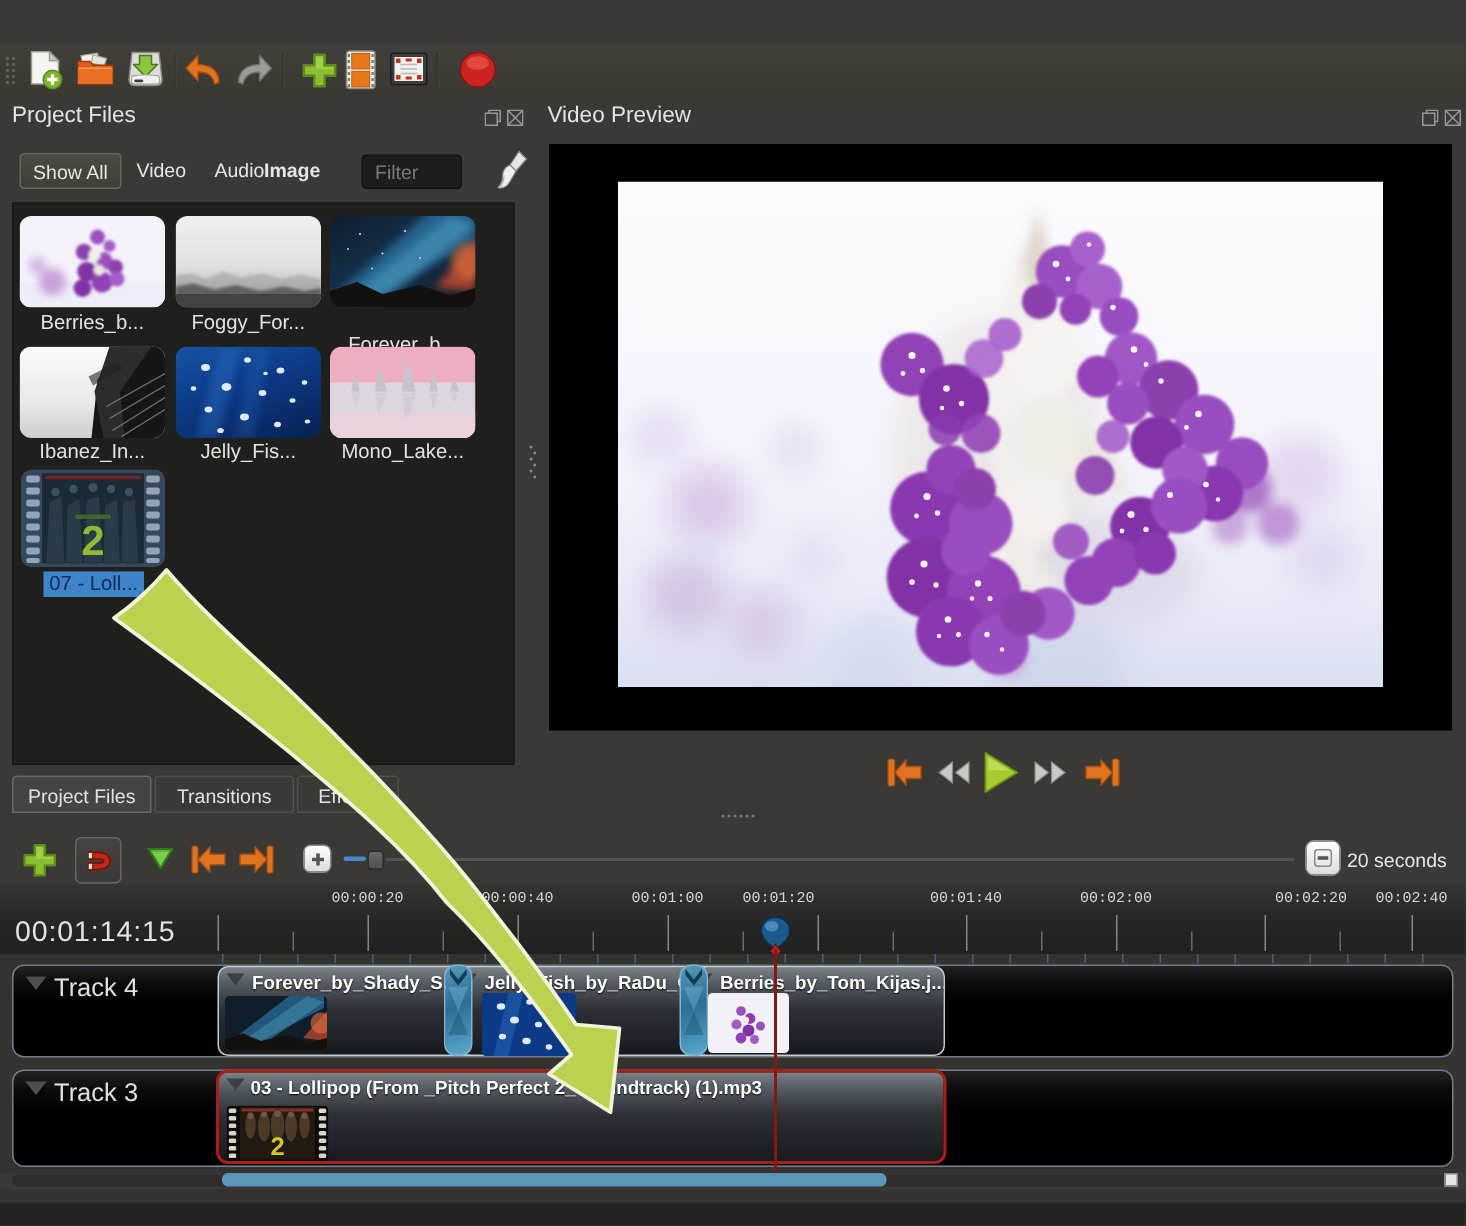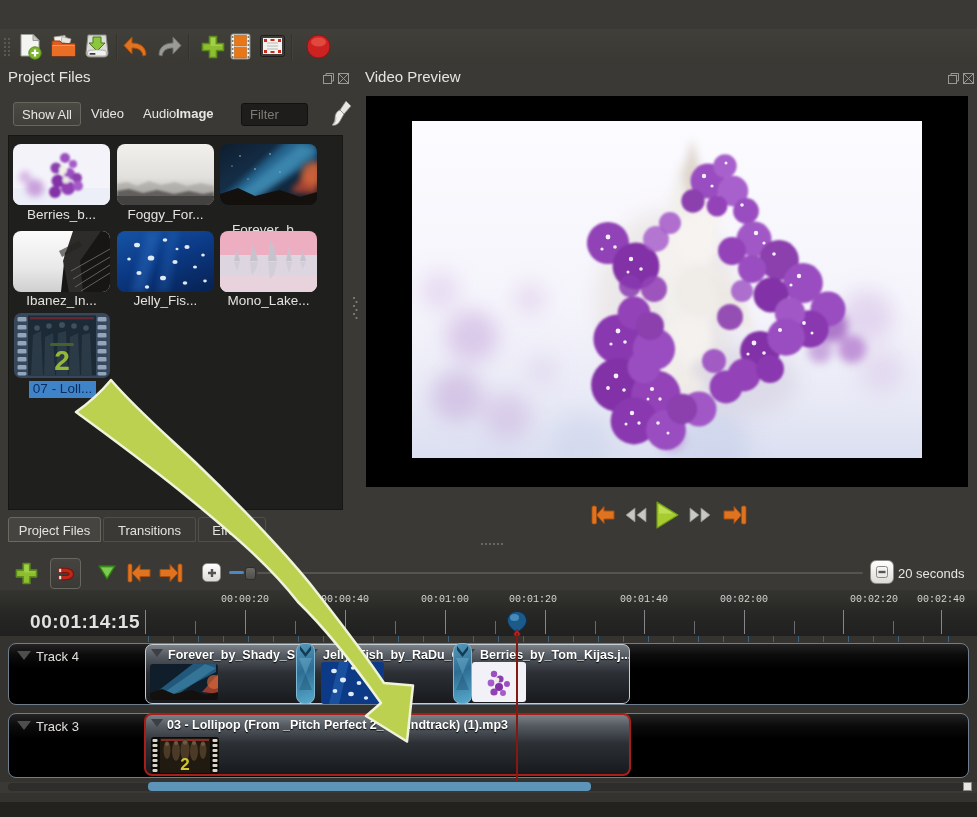--- a/index.html
+++ b/index.html
@@ -61,29 +61,29 @@
 #vgrip { position:absolute; left:352px; top:296px; }
 #hgrip { position:absolute; left:480px; top:541px; }
 
 
 #tl-toolbar { position:absolute; left:0; top:547px; width:977px; height:43px; background:#3a3936; }
 #tl-slider-line { position:absolute; left:257px; top:25px; width:606px; height:2px; background:#55544f; border-radius:1px; }
 #tl-20s { position:absolute; left:898px; top:19px; color:#e8e6e2; font-size:13px; }
 
 #ruler { position:absolute; left:0; top:590px; width:977px; height:46px;
   background:linear-gradient(#343431, #262624 55%, #202020); }
-#timecode { position:absolute; left:30px; top:21px; color:#e2e2e2; font-size:19px; letter-spacing:0.6px;font-weight:bold; }
+#timecode { position:absolute; left:10px; top:21px; color:#e2e2e2; font-size:19px; letter-spacing:0.6px; }
 .rlabel { position:absolute; top:4px; width:60px; margin-left:-30px; text-align:center; color:#d6d6d4; font-size:10px;font-family:Liberation Mono, monospace; }
 .rtick-major { position:absolute; top:20px; width:1px; height:24px; background:#86868a; }
 .rtick-minor { position:absolute; top:31px; width:1px; height:13px; background:#6a6a6e; }
 
 #tracks { position:absolute; left:0; top:636px; width:977px; height:146px; background:#343330; }
 .trackrow { position:absolute; left:8px; width:961px; height:62px; border:1px solid #6e7e8c; border-radius:8px;
   background:linear-gradient(#232323, #0c0c0c 18%, #000 40%); }
-.tracklabel { position:absolute; left:27px; top:5px; color:#e2e0dc; font-size:13px; }
+.tracklabel { position:absolute; left:27px; top:5px; color:#e2e0dc; font-size:17px; }
 .tchev { position:absolute; left:8px; top:7px; width:0; height:0;
   border-left:7px solid transparent; border-right:7px solid transparent; border-top:9px solid #4e4e4e; }
 
 .clip { position:absolute; border:1px solid #c3cdd4; border-radius:7px;
   background:linear-gradient(#7b8187 0%, #555b62 18%, #2c3035 48%, #17191d 100%); overflow:hidden; }
 .clip .cname { position:absolute; left:22px; top:3px; color:#fff; font-weight:bold; font-size:12.5px;
   text-shadow:0 1px 1px #000; white-space:nowrap; }
 .cchev { position:absolute; left:5px; top:4px; width:0; height:0;
   border-left:6px solid transparent; border-right:6px solid transparent; border-top:8px solid #3c3f44; }
 .cthumb { position:absolute; border-radius:3px; overflow:hidden; }
@@ -664,21 +664,21 @@
       <circle cx="14" cy="3" r="1"></circle>
         <circle cx="18" cy="3" r="1"></circle>
         <circle cx="22" cy="3" r="1"></circle>
     </g>
   </svg>
   <div id="ruler">
     <div id="timecode">00:01:14:15</div>
     <div class="rlabel" style="left:245px;">00:00:20</div>
     <div class="rlabel" style="left:345px;">00:00:40</div>
     <div class="rlabel" style="left:445px;">00:01:00</div>
-    <div class="rlabel" style="left:533px;">00:01:20</div>
+    <div class="rlabel" style="left:513px;text-align:right;">00:01:20</div>
     <div class="rlabel" style="left:644px;">00:01:40</div>
     <div class="rlabel" style="left:744px;">00:02:00</div>
     <div class="rlabel" style="left:874px;">00:02:20</div>
     <div class="rlabel" style="left:941px;">00:02:40</div>
     <div class="rtick-major" style="left:145px;"></div>
     <div class="rtick-major" style="left:245px;"></div>
     <div class="rtick-major" style="left:345px;"></div>
     <div class="rtick-major" style="left:445px;"></div>
     <div class="rtick-major" style="left:545px;"></div>
     <div class="rtick-major" style="left:644px;"></div>

